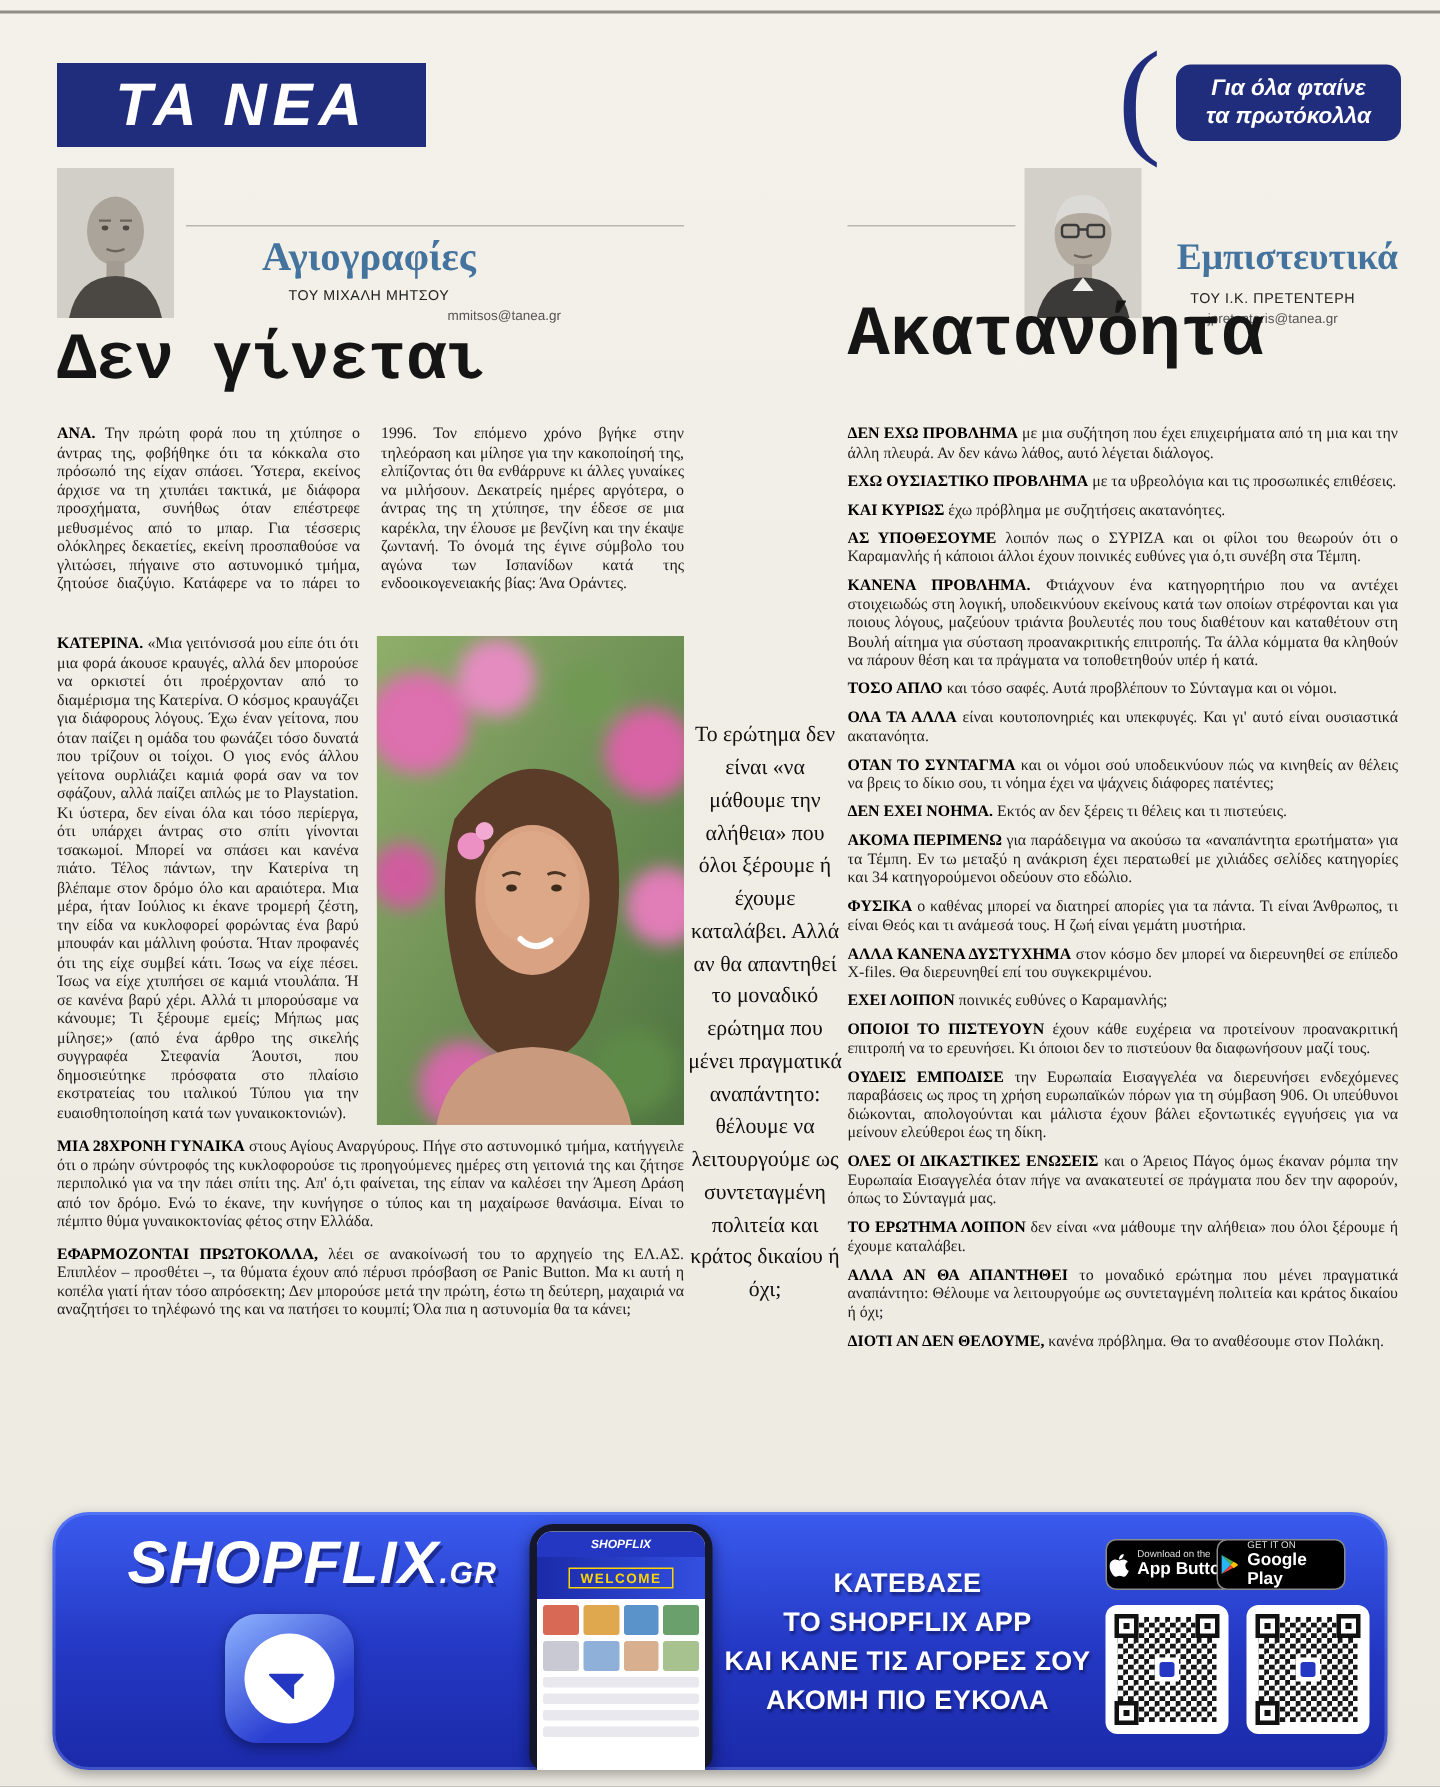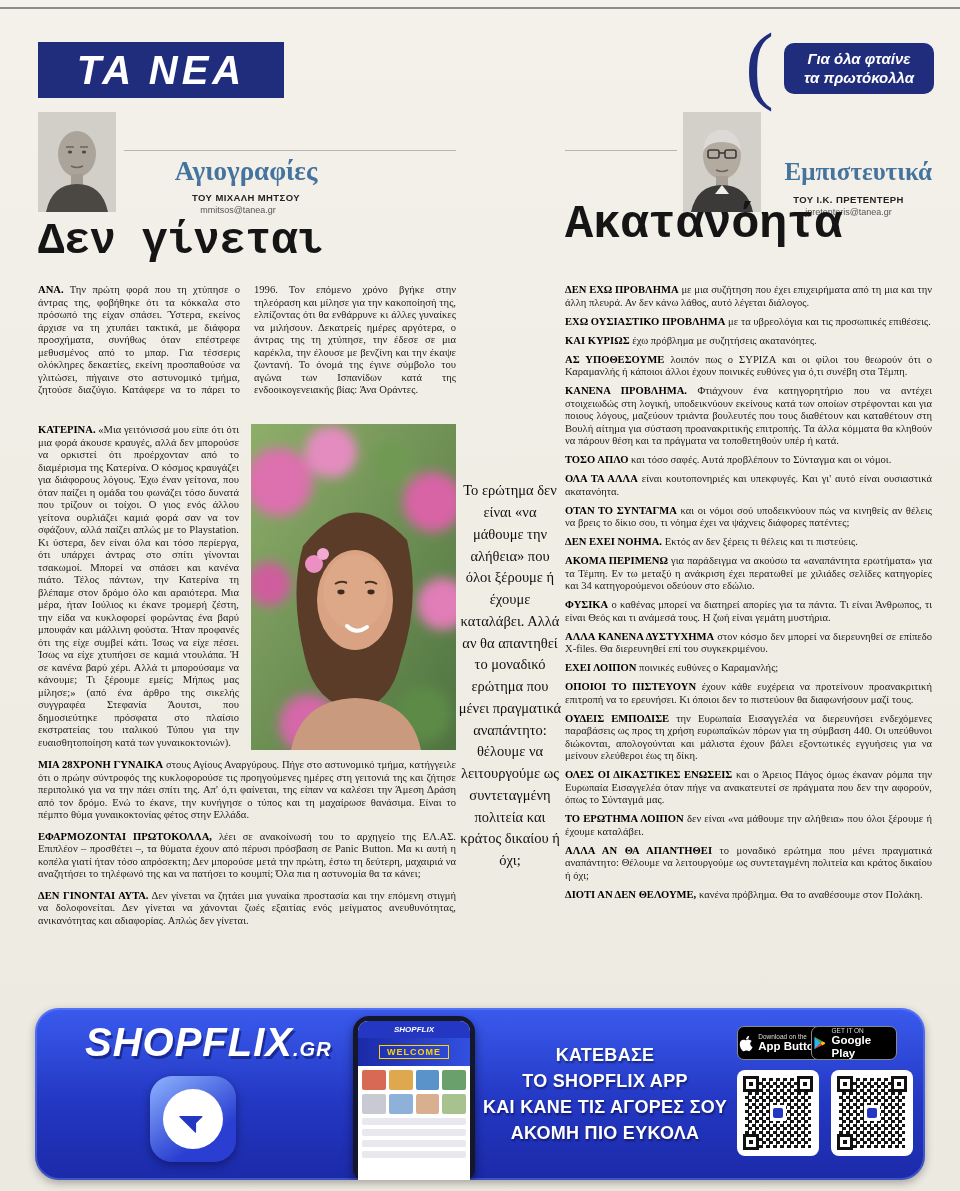--- a/index.html
+++ b/index.html
@@ -22,25 +22,25 @@
   #rh { left:565px; width:367px; }
   .portrait { position:absolute; top:0; width:78px; height:100px; overflow:hidden; background:#d8d5ce; }
   #lh .portrait { left:0; }
   #rh .portrait { left:118px; }
   .hrule { position:absolute; top:38px; border-top:1px solid #b8b5ae; }
   #lh .hrule { left:86px; right:0; }
   #rh .hrule { left:0; width:112px; }
   .sect { position:absolute; font-family:"Liberation Serif",serif; font-weight:bold; color:#44739e; }
   #lh .sect { left:88px; top:44px; width:240px; text-align:center; font-size:27px; }
   #rh .sect { left:200px; top:46px; width:167px; text-align:right; font-size:25px; }
-  .byline { position:absolute; font-family:"Liberation Sans",sans-serif; font-weight:bold; font-size:9.5px; letter-spacing:.4px; color:#222; text-align:center; }
+  .byline { position:absolute; font-family:"Liberation Sans",sans-serif; font-weight:normal; font-size:9.5px; letter-spacing:.4px; color:#222; text-align:center; }
   #lh .byline { left:88px; top:80px; width:240px; }
   #rh .byline { left:200px; top:82px; width:167px; }
   .email { position:absolute; font-family:"Liberation Sans",sans-serif; font-size:9px; color:#555; text-align:center; }
-  #lh .email { left:80px; top:93px; width:240px; }
+  #lh .email { left:96px; top:93px; width:240px;text-align:right; }
   #rh .email { left:200px; top:95px; width:167px; }
 
   .headline { position:absolute; font-family:Liberation Mono, monospace; font-weight:bold; color:#151515; letter-spacing:-0.5px; }
   #hl-left { left:38px; top:216px; font-size:44px; }
   #hl-right { left:565px; top:198px; font-size:47px; }
 
   
   .para { font-size:10.6px; line-height:12.5px; text-align:justify; color:#1b1b1b; }
   .lead { font-weight:bold; color:#000; }
   #left-body { position:absolute; left:38px; top:284px; width:418px; height:712px; overflow:hidden; }
@@ -219,24 +219,20 @@
         <p class="para">
           <b class="lead">ΜΙΑ 28ΧΡΟΝΗ ΓΥΝΑΙΚΑ</b>
           <span>στους Αγίους Αναργύρους. Πήγε στο αστυνομικό τμήμα, κατήγγειλε ότι ο πρώην σύντροφός της κυκλοφορούσε τις προηγούμενες ημέρες στη γειτονιά της και ζήτησε περιπολικό για να την πάει σπίτι της. Απ' ό,τι φαίνεται, της είπαν να καλέσει την Άμεση Δράση από τον δρόμο. Ενώ το έκανε, την κυνήγησε ο τύπος και τη μαχαίρωσε θανάσιμα. Είναι το πέμπτο θύμα γυναικοκτονίας φέτος στην Ελλάδα.</span>
         </p>
 
         <p class="para">
           <b class="lead">ΕΦΑΡΜΟΖΟΝΤΑΙ ΠΡΩΤΟΚΟΛΛΑ,</b>
           <span>λέει σε ανακοίνωσή του το αρχηγείο της ΕΛ.ΑΣ. Επιπλέον – προσθέτει –, τα θύματα έχουν από πέρυσι πρόσβαση σε Panic Button. Μα κι αυτή η κοπέλα γιατί ήταν τόσο απρόσεκτη; Δεν μπορούσε μετά την πρώτη, έστω τη δεύτερη, μαχαιριά να αναζητήσει το τηλέφωνό της και να πατήσει το κουμπί; Όλα πια η αστυνομία θα τα κάνει;</span>
         </p>
 
-        <p class="para">
-          <b class="lead">ΔΕΝ ΓΙΝΟΝΤΑΙ ΑΥΤΑ.</b>
-          <span>Δεν γίνεται να ζητάει μια γυναίκα προστασία και την επόμενη στιγμή να δολοφονείται. Δεν γίνεται να χάνονται ζωές εξαιτίας ενός μείγματος ανευθυνότητας, ανικανότητας και αδιαφορίας. Απλώς δεν γίνεται.</span>
-        </p>
       </div>
   </div>
 
   <div id="pullquote">
     <div class="pq">Το ερώτημα δεν είναι «να μάθουμε την αλήθεια» που όλοι ξέρουμε ή έχουμε καταλάβει. Αλλά αν θα απαντηθεί το μοναδικό ερώτημα που μένει πραγματικά αναπάντητο: θέλουμε να λειτουργούμε ως συντεταγμένη πολιτεία και κράτος δικαίου ή όχι;</div>
   </div>
 
   <div id="right-body">
 
       <p class="para">
@@ -304,21 +300,21 @@
         <span>ποινικές ευθύνες ο Καραμανλής;</span>
       </p>
 
       <p class="para">
         <b class="lead">ΟΠΟΙΟΙ ΤΟ ΠΙΣΤΕΥΟΥΝ</b>
         <span>έχουν κάθε ευχέρεια να προτείνουν προανακριτική επιτροπή να το ερευνήσει. Κι όποιοι δεν το πιστεύουν θα διαφωνήσουν μαζί τους.</span>
       </p>
 
       <p class="para">
         <b class="lead">ΟΥΔΕΙΣ ΕΜΠΟΔΙΣΕ</b>
-        <span>την Ευρωπαία Εισαγγελέα να διερευνήσει ενδεχόμενες παραβάσεις ως προς τη χρήση ευρωπαϊκών πόρων για τη σύμβαση 440. Οι υπεύθυνοι διώκονται, απολογούνται και μάλιστα έχουν βάλει εξοντωτικές εγγυήσεις για να μείνουν ελεύθεροι έως τη δίκη.</span>
+        <span>την Ευρωπαία Εισαγγελέα να διερευνήσει ενδεχόμενες παραβάσεις ως προς τη χρήση ευρωπαϊκών πόρων για τη σύμβαση 906. Οι υπεύθυνοι διώκονται, απολογούνται και μάλιστα έχουν βάλει εξοντωτικές εγγυήσεις για να μείνουν ελεύθεροι έως τη δίκη.</span>
       </p>
 
       <p class="para">
         <b class="lead">ΟΛΕΣ ΟΙ ΔΙΚΑΣΤΙΚΕΣ ΕΝΩΣΕΙΣ</b>
         <span>και ο Άρειος Πάγος όμως έκαναν ρόμπα την Ευρωπαία Εισαγγελέα όταν πήγε να ανακατευτεί σε πράγματα που δεν την αφορούν, όπως το Σύνταγμά μας.</span>
       </p>
 
       <p class="para">
         <b class="lead">ΤΟ ΕΡΩΤΗΜΑ ΛΟΙΠΟΝ</b>
         <span>δεν είναι «να μάθουμε την αλήθεια» που όλοι ξέρουμε ή έχουμε καταλάβει.</span>

